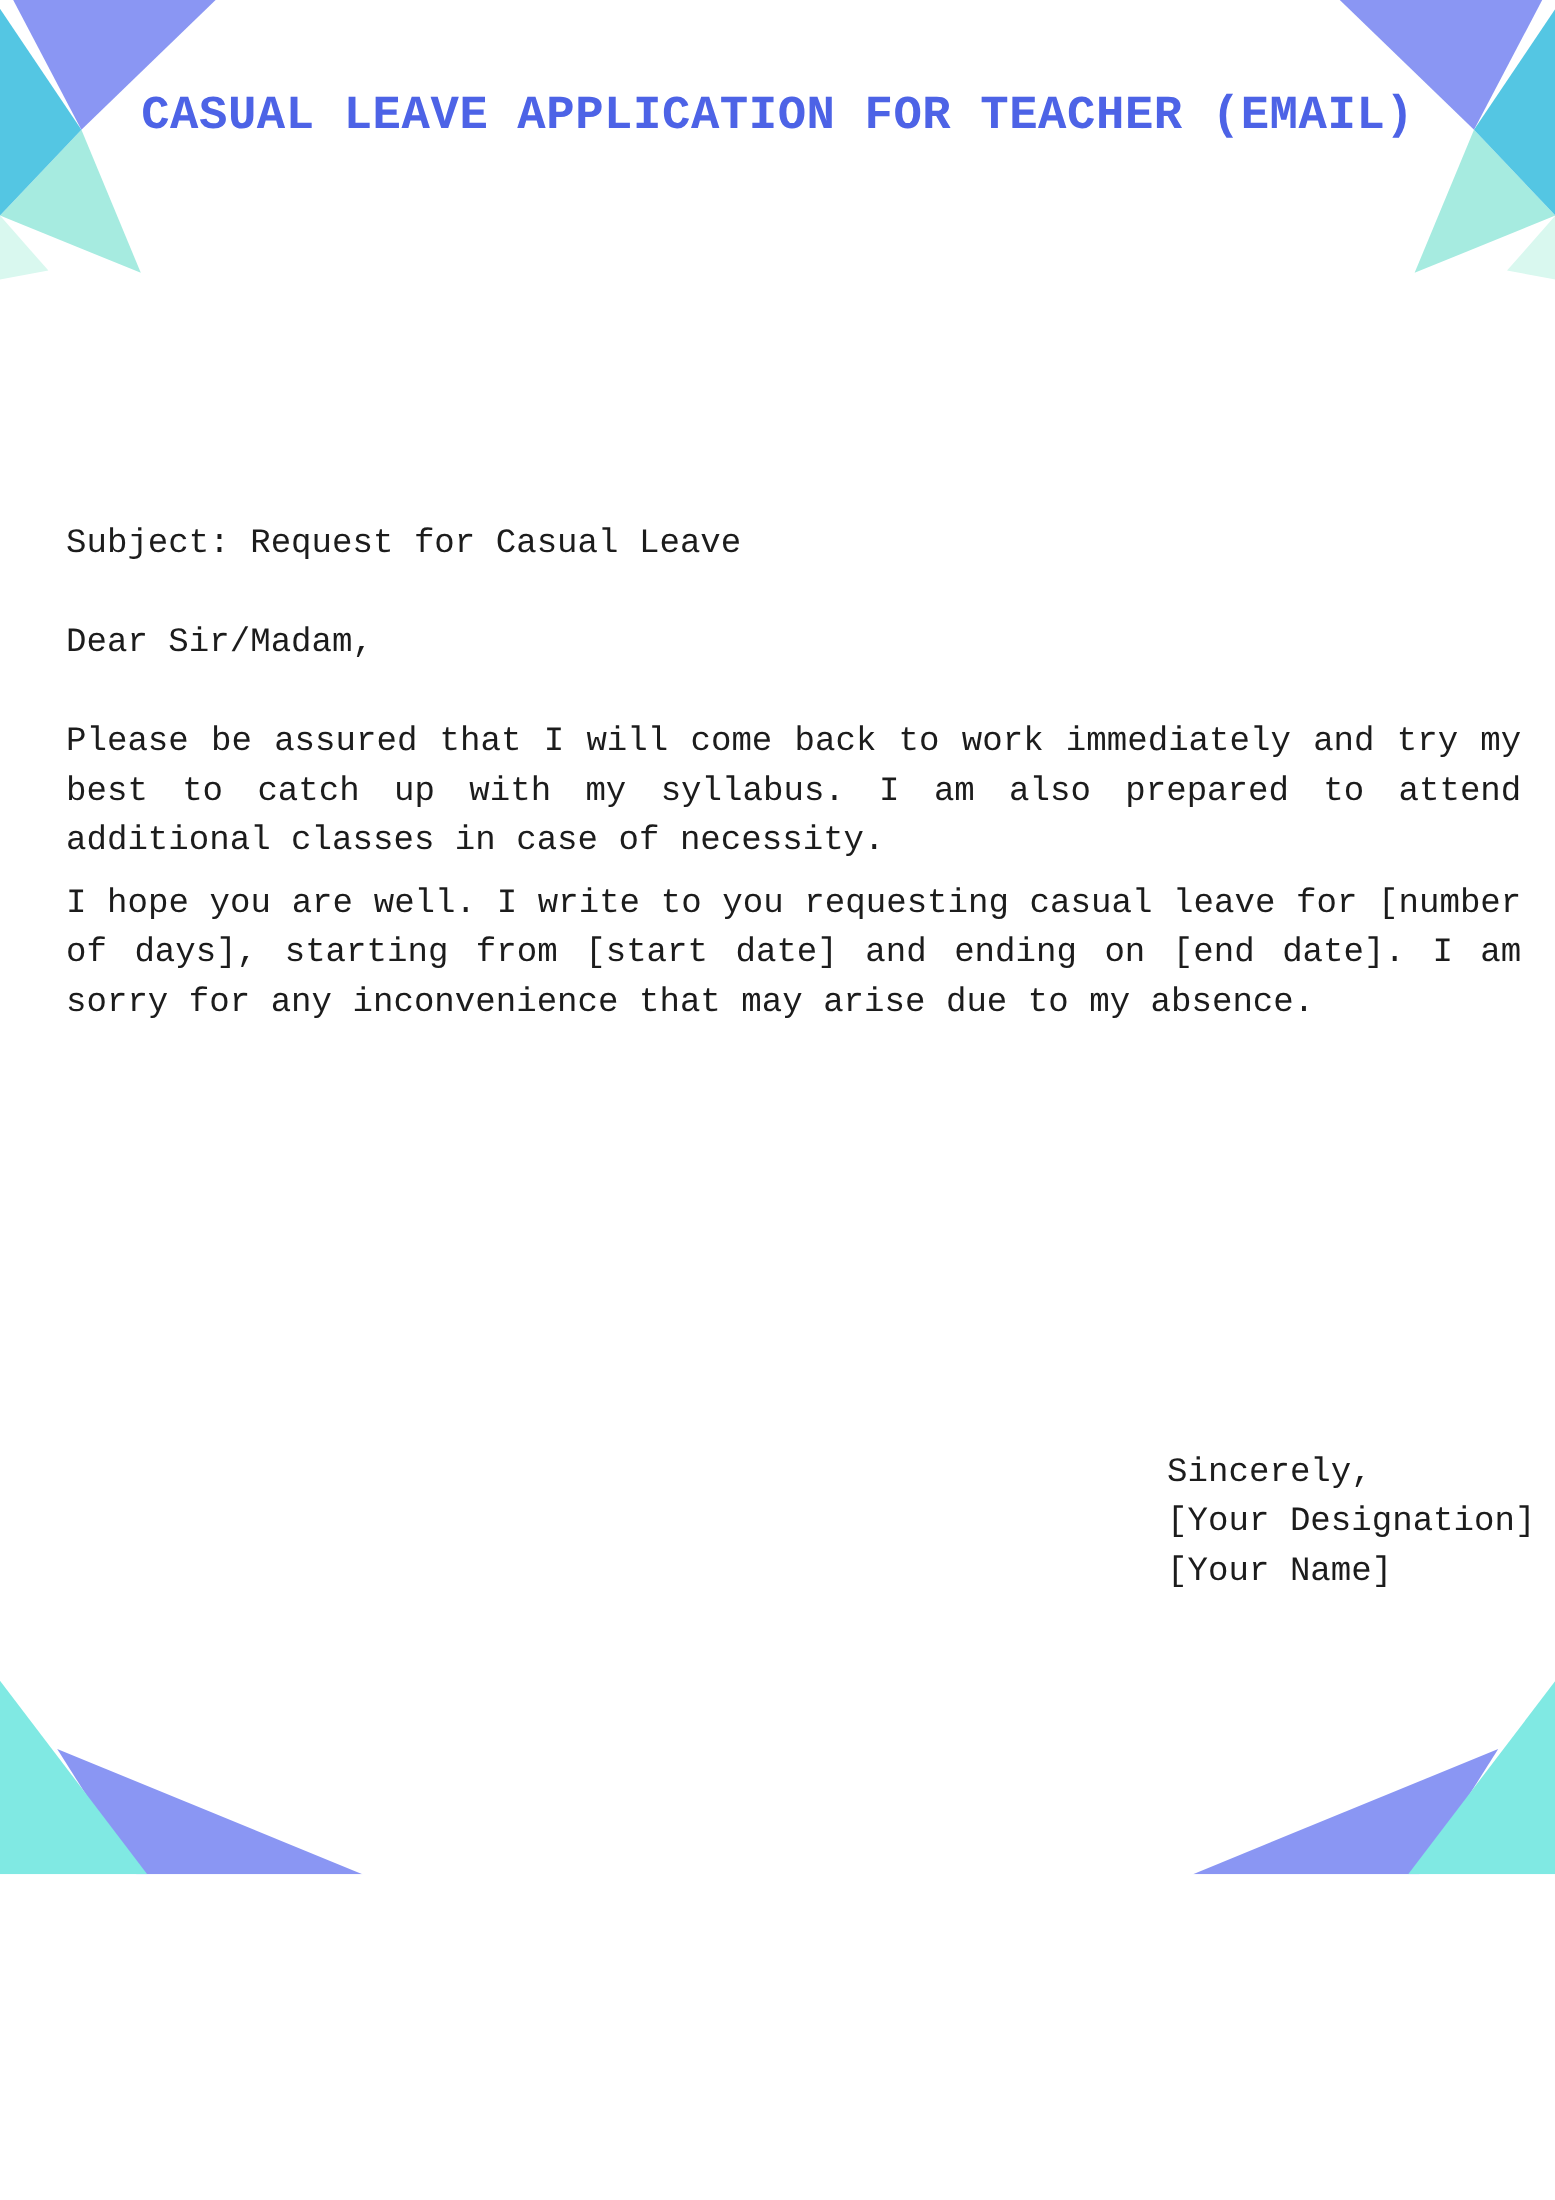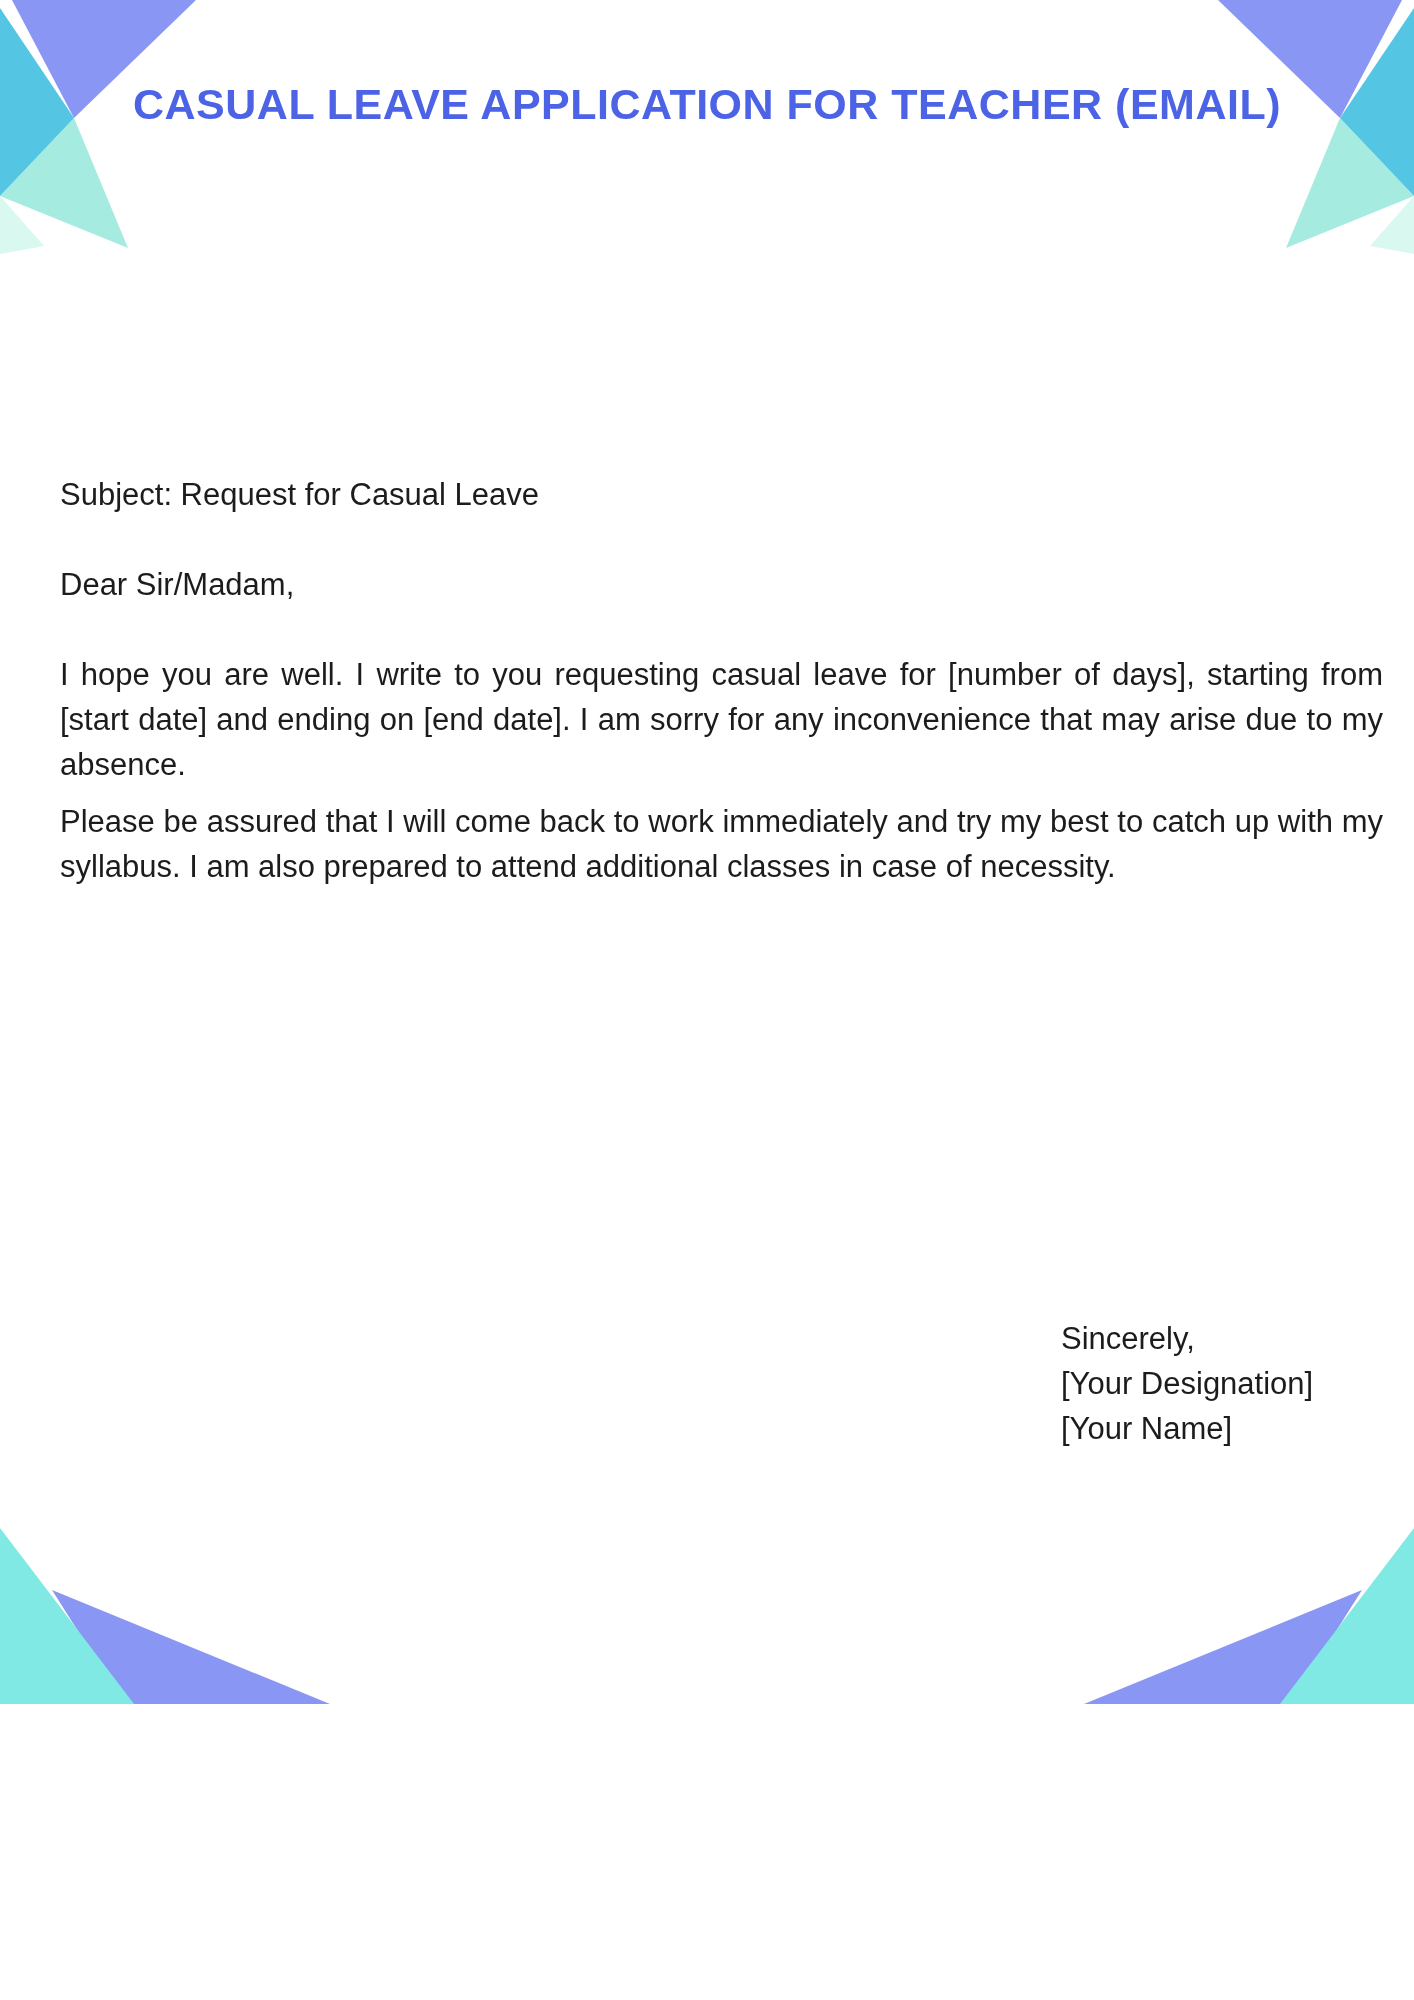--- a/index.html
+++ b/index.html
@@ -2,21 +2,21 @@
 <html><head>
 <meta charset="utf-8">
 <style>
   html,body{margin:0;padding:0;background:#ffffff;}
   .page{
     position:relative;
     width:1414px;
     height:1704px;
     background:#ffffff;
     overflow:hidden;
-    font-family:Liberation Sans, sans-serif;
+    font-family:Liberation Mono, monospace;
   }
   .corner{position:absolute;pointer-events:none;}
   .corner.tl{top:0;left:0;}
   .corner.tr{top:0;right:0;}
   .corner.bl{bottom:0;left:0;}
   .corner.br{bottom:0;right:0;}
   .title{
     position:absolute;
     top:80px;
     left:0;
@@ -82,22 +82,22 @@
       <polygon points="0,4 134,180 0,180" fill="#80e9e3"></polygon>
     </g>
   </svg>
 
   <h1 class="title" style="color: rgb(77, 99, 230);">CASUAL LEAVE APPLICATION FOR TEACHER (EMAIL)</h1>
 
   <div class="letter">
     <p class="para">Subject: Request for Casual Leave</p>
     <p class="para">Dear Sir/Madam,</p>
     <div class="para">
+      <p class="just">Please be assured that I will come back to work immediately and try my best to catch up with my syllabus. I am also prepared to attend additional classes in case of necessity.</p>
       <p class="just">I hope you are well. I write to you requesting casual leave for [number of days], starting from [start date] and ending on [end date]. I am sorry for any inconvenience that may arise due to my absence.</p>
-      <p class="just">Please be assured that I will come back to work immediately and try my best to catch up with my syllabus. I am also prepared to attend additional classes in case of necessity.</p>
     </div>
   </div>
 
   <div class="signature">
     <p>Sincerely,</p>
     <p>[Your Designation]</p>
     <p>[Your Name]</p>
   </div>
 
 </div>

